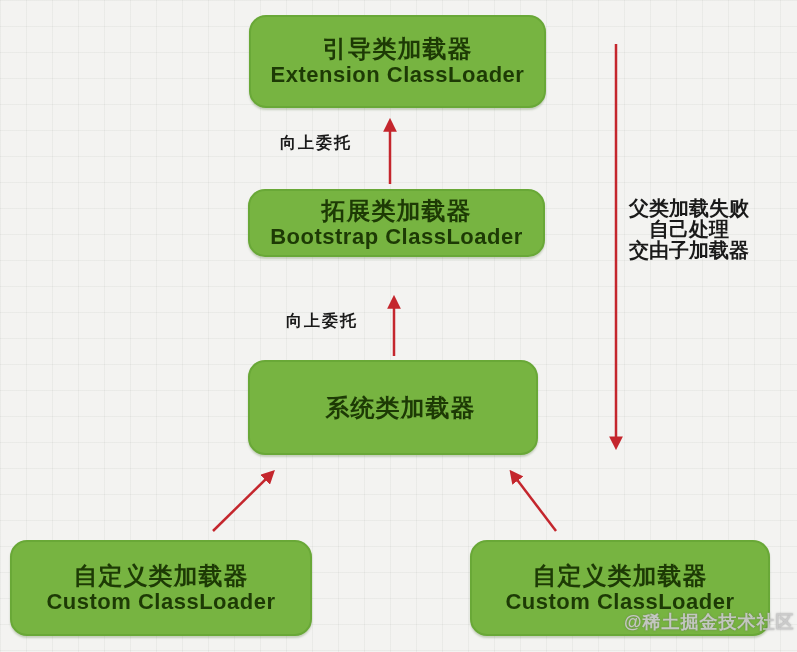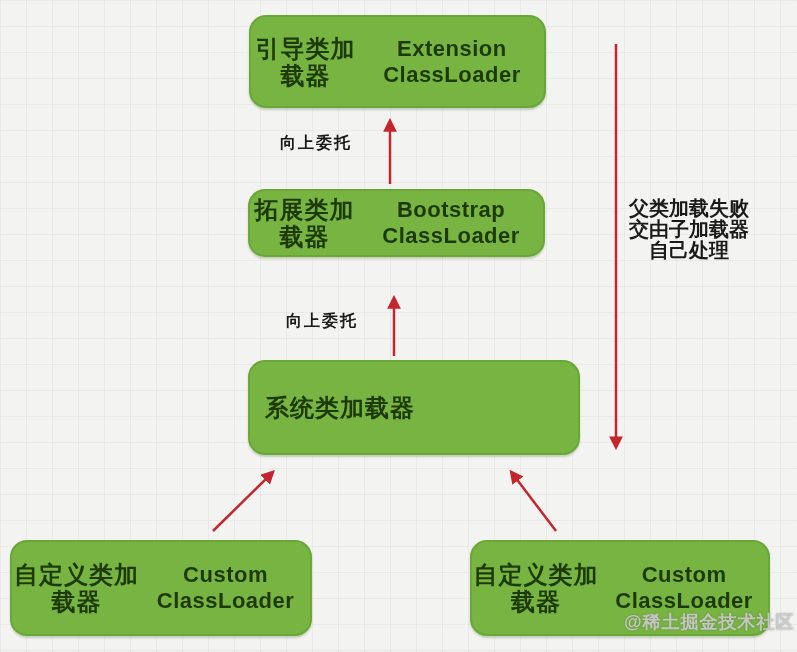--- a/index.html
+++ b/index.html
@@ -23,41 +23,41 @@
     left: 0; top: 0;
     width: 797px; height: 652px;
   }
   .node {
     position: absolute;
     box-sizing: border-box;
     background: #77b441;
     border: 2px solid #69a837;
     border-radius: 17px;
     display: flex;
-    flex-direction: row;
+    flex-direction: column;
     align-items: center;
-    justify-content: space-between;
+    justify-content: center;
     text-align: center;
     color: #1d3a05;
     font-weight: bold;
     box-shadow: 0 2px 2px rgba(60,100,30,0.25);
   }
   .node .zh {
     font-size: 24px;
     line-height: 27px;
     letter-spacing: 1px;
   }
   .node .en {
     font-size: 22px;
     line-height: 26px;
     letter-spacing: 0.5px;
   }
   .node-bootstrap   { left: 249px; top: 15px;  width: 297px; height: 93px; }
   .node-extension   { left: 248px; top: 189px; width: 297px; height: 68px; }
-  .node-application { left: 248px; top: 360px; width: 332px; height: 95px; padding-left: 15px; }
+  .node-application { left: 248px; top: 360px; width: 290px; height: 95px; padding-left: 15px; }
   .node-custom-left  { left: 10px;  top: 540px; width: 302px; height: 96px; }
   .node-custom-right { left: 470px; top: 540px; width: 300px; height: 96px; }
 
   .delegate-label {
     position: absolute;
     font-size: 16px;
     font-weight: bold;
     color: #1a1a1a;
     letter-spacing: 2px;
     white-space: nowrap;
@@ -130,19 +130,19 @@
     <div class="zh">自定义类加载器</div>
     <div class="en">Custom ClassLoader</div>
   </div>
 
   <div class="delegate-label delegate-label-1">向上委托</div>
 
   <div class="delegate-label delegate-label-2">向上委托</div>
 
   <div class="fallback-note">
     <div>父类加载失败</div>
+    <div>自己处理</div>
     <div>交由子加载器</div>
-    <div>自己处理</div>
   </div>
 
   <div class="watermark">@稀土掘金技术社区</div>
 
 </div>
 
 </body></html>

